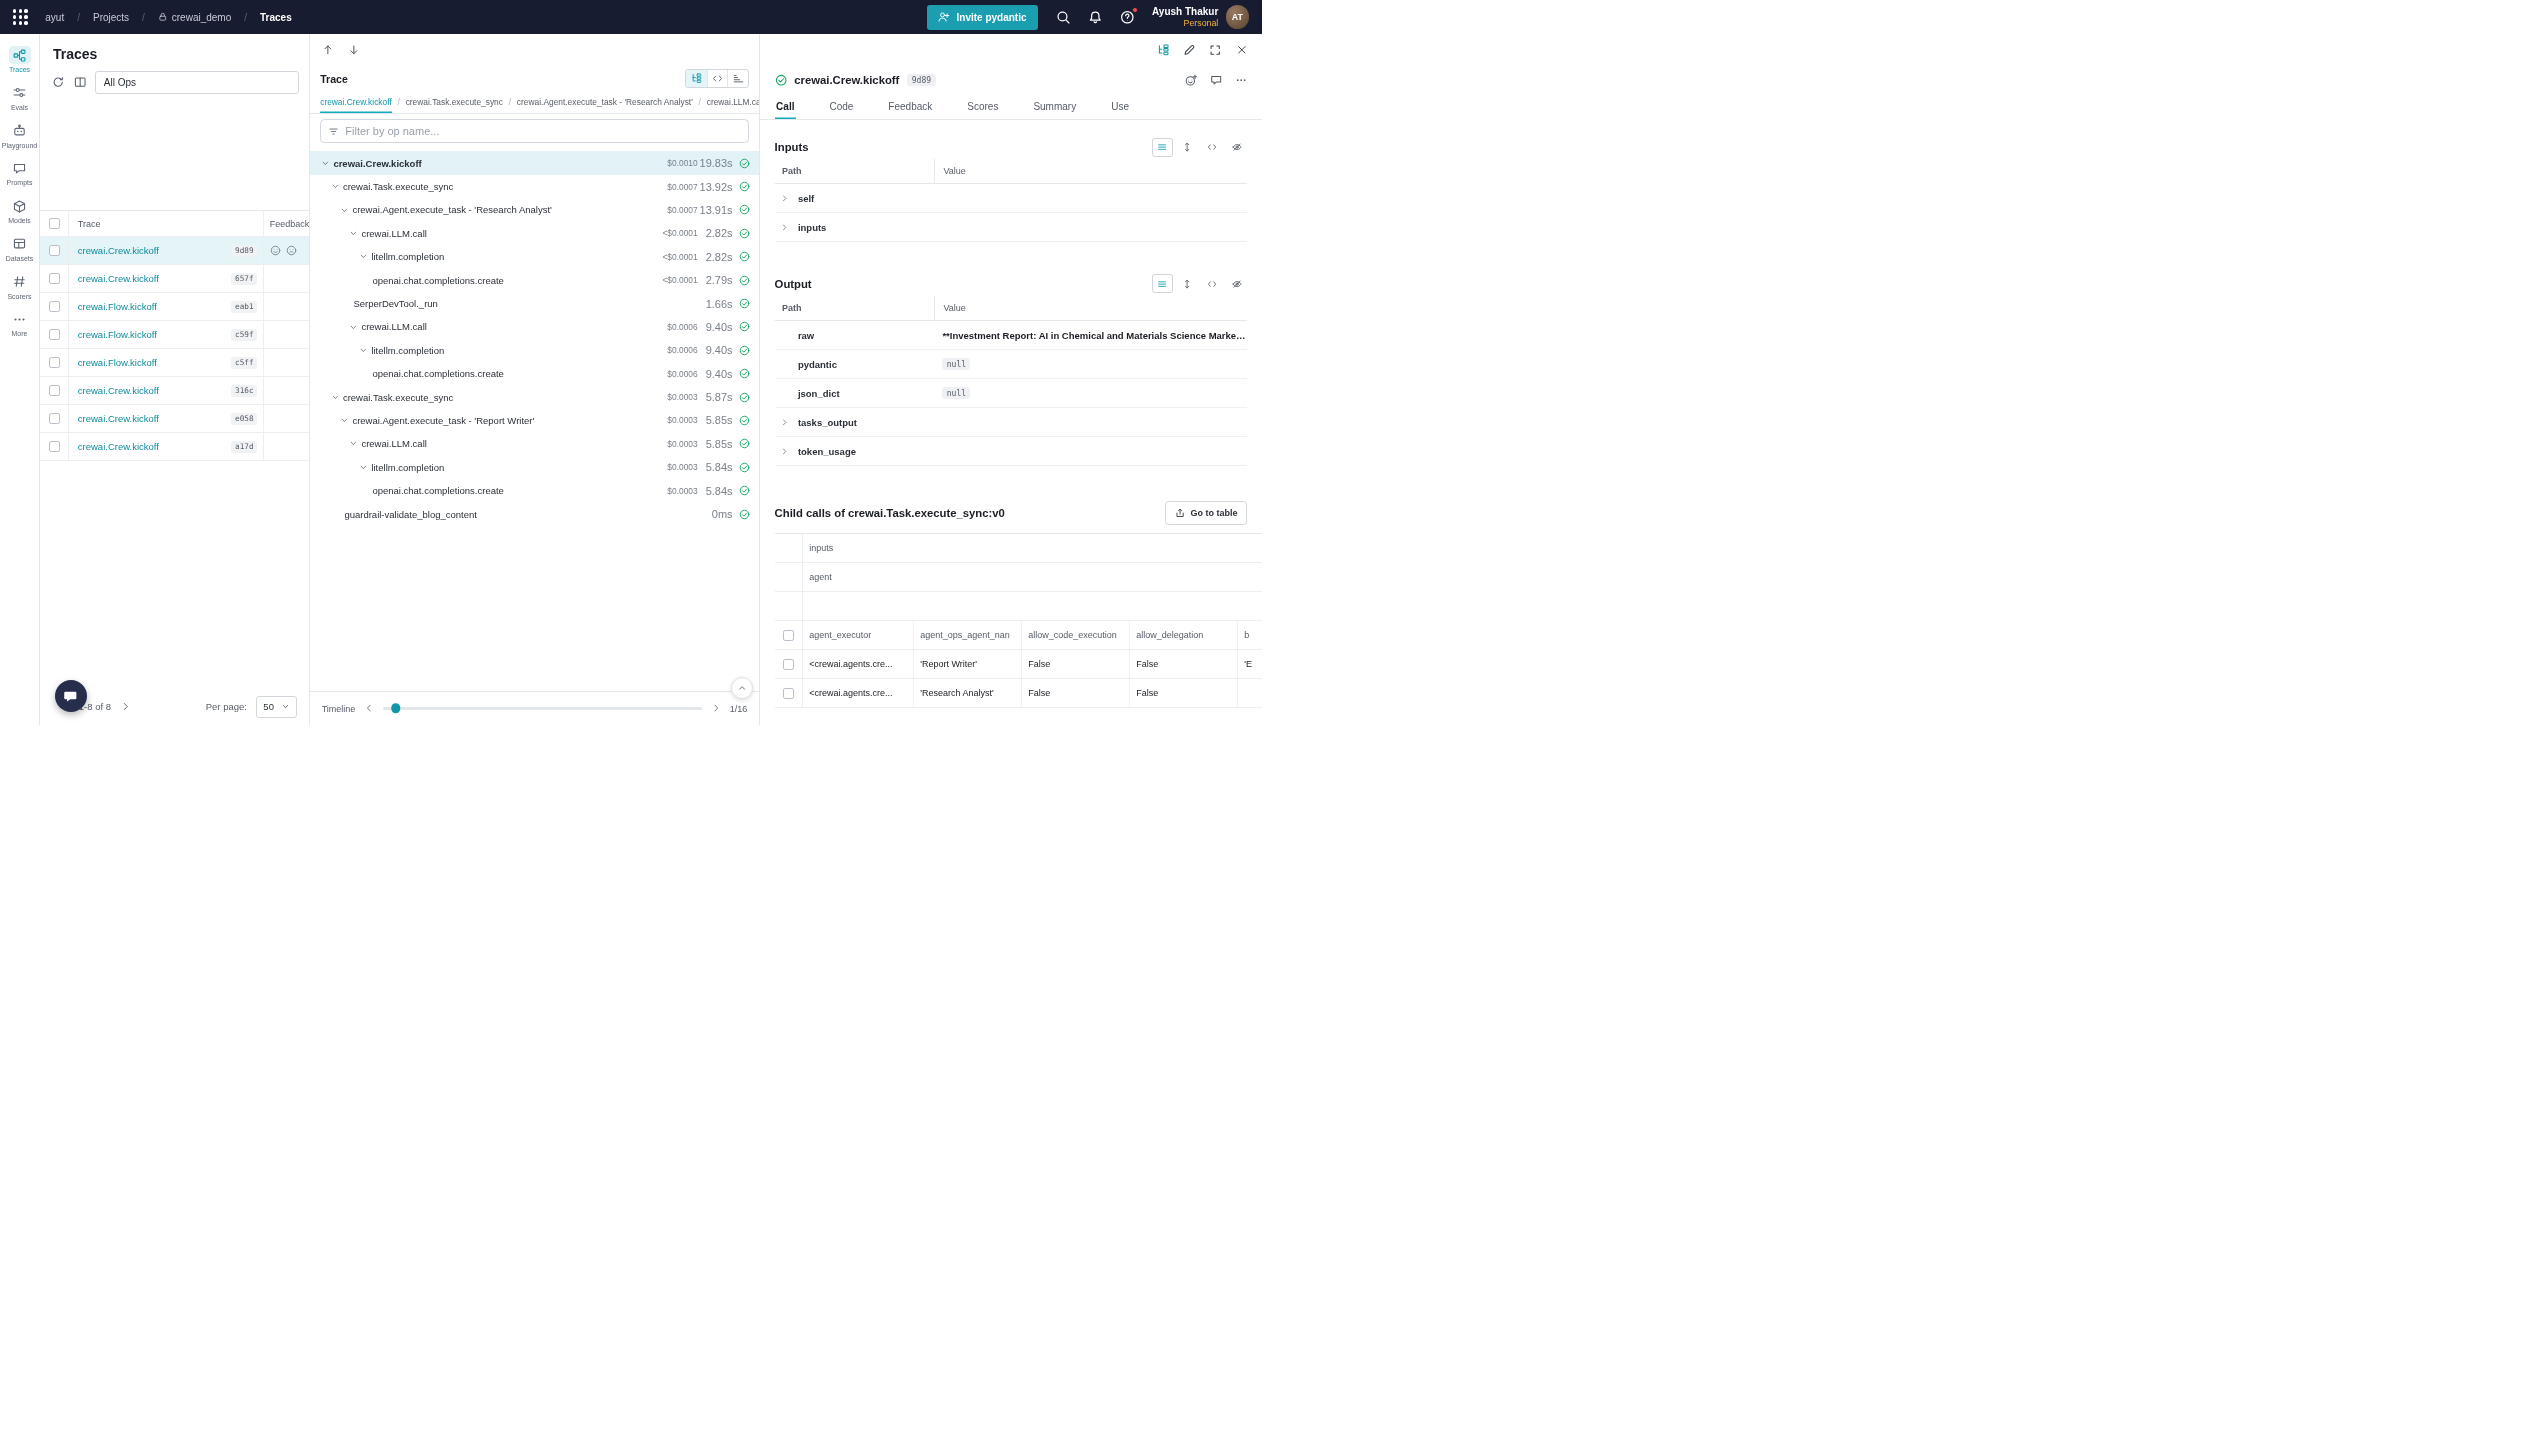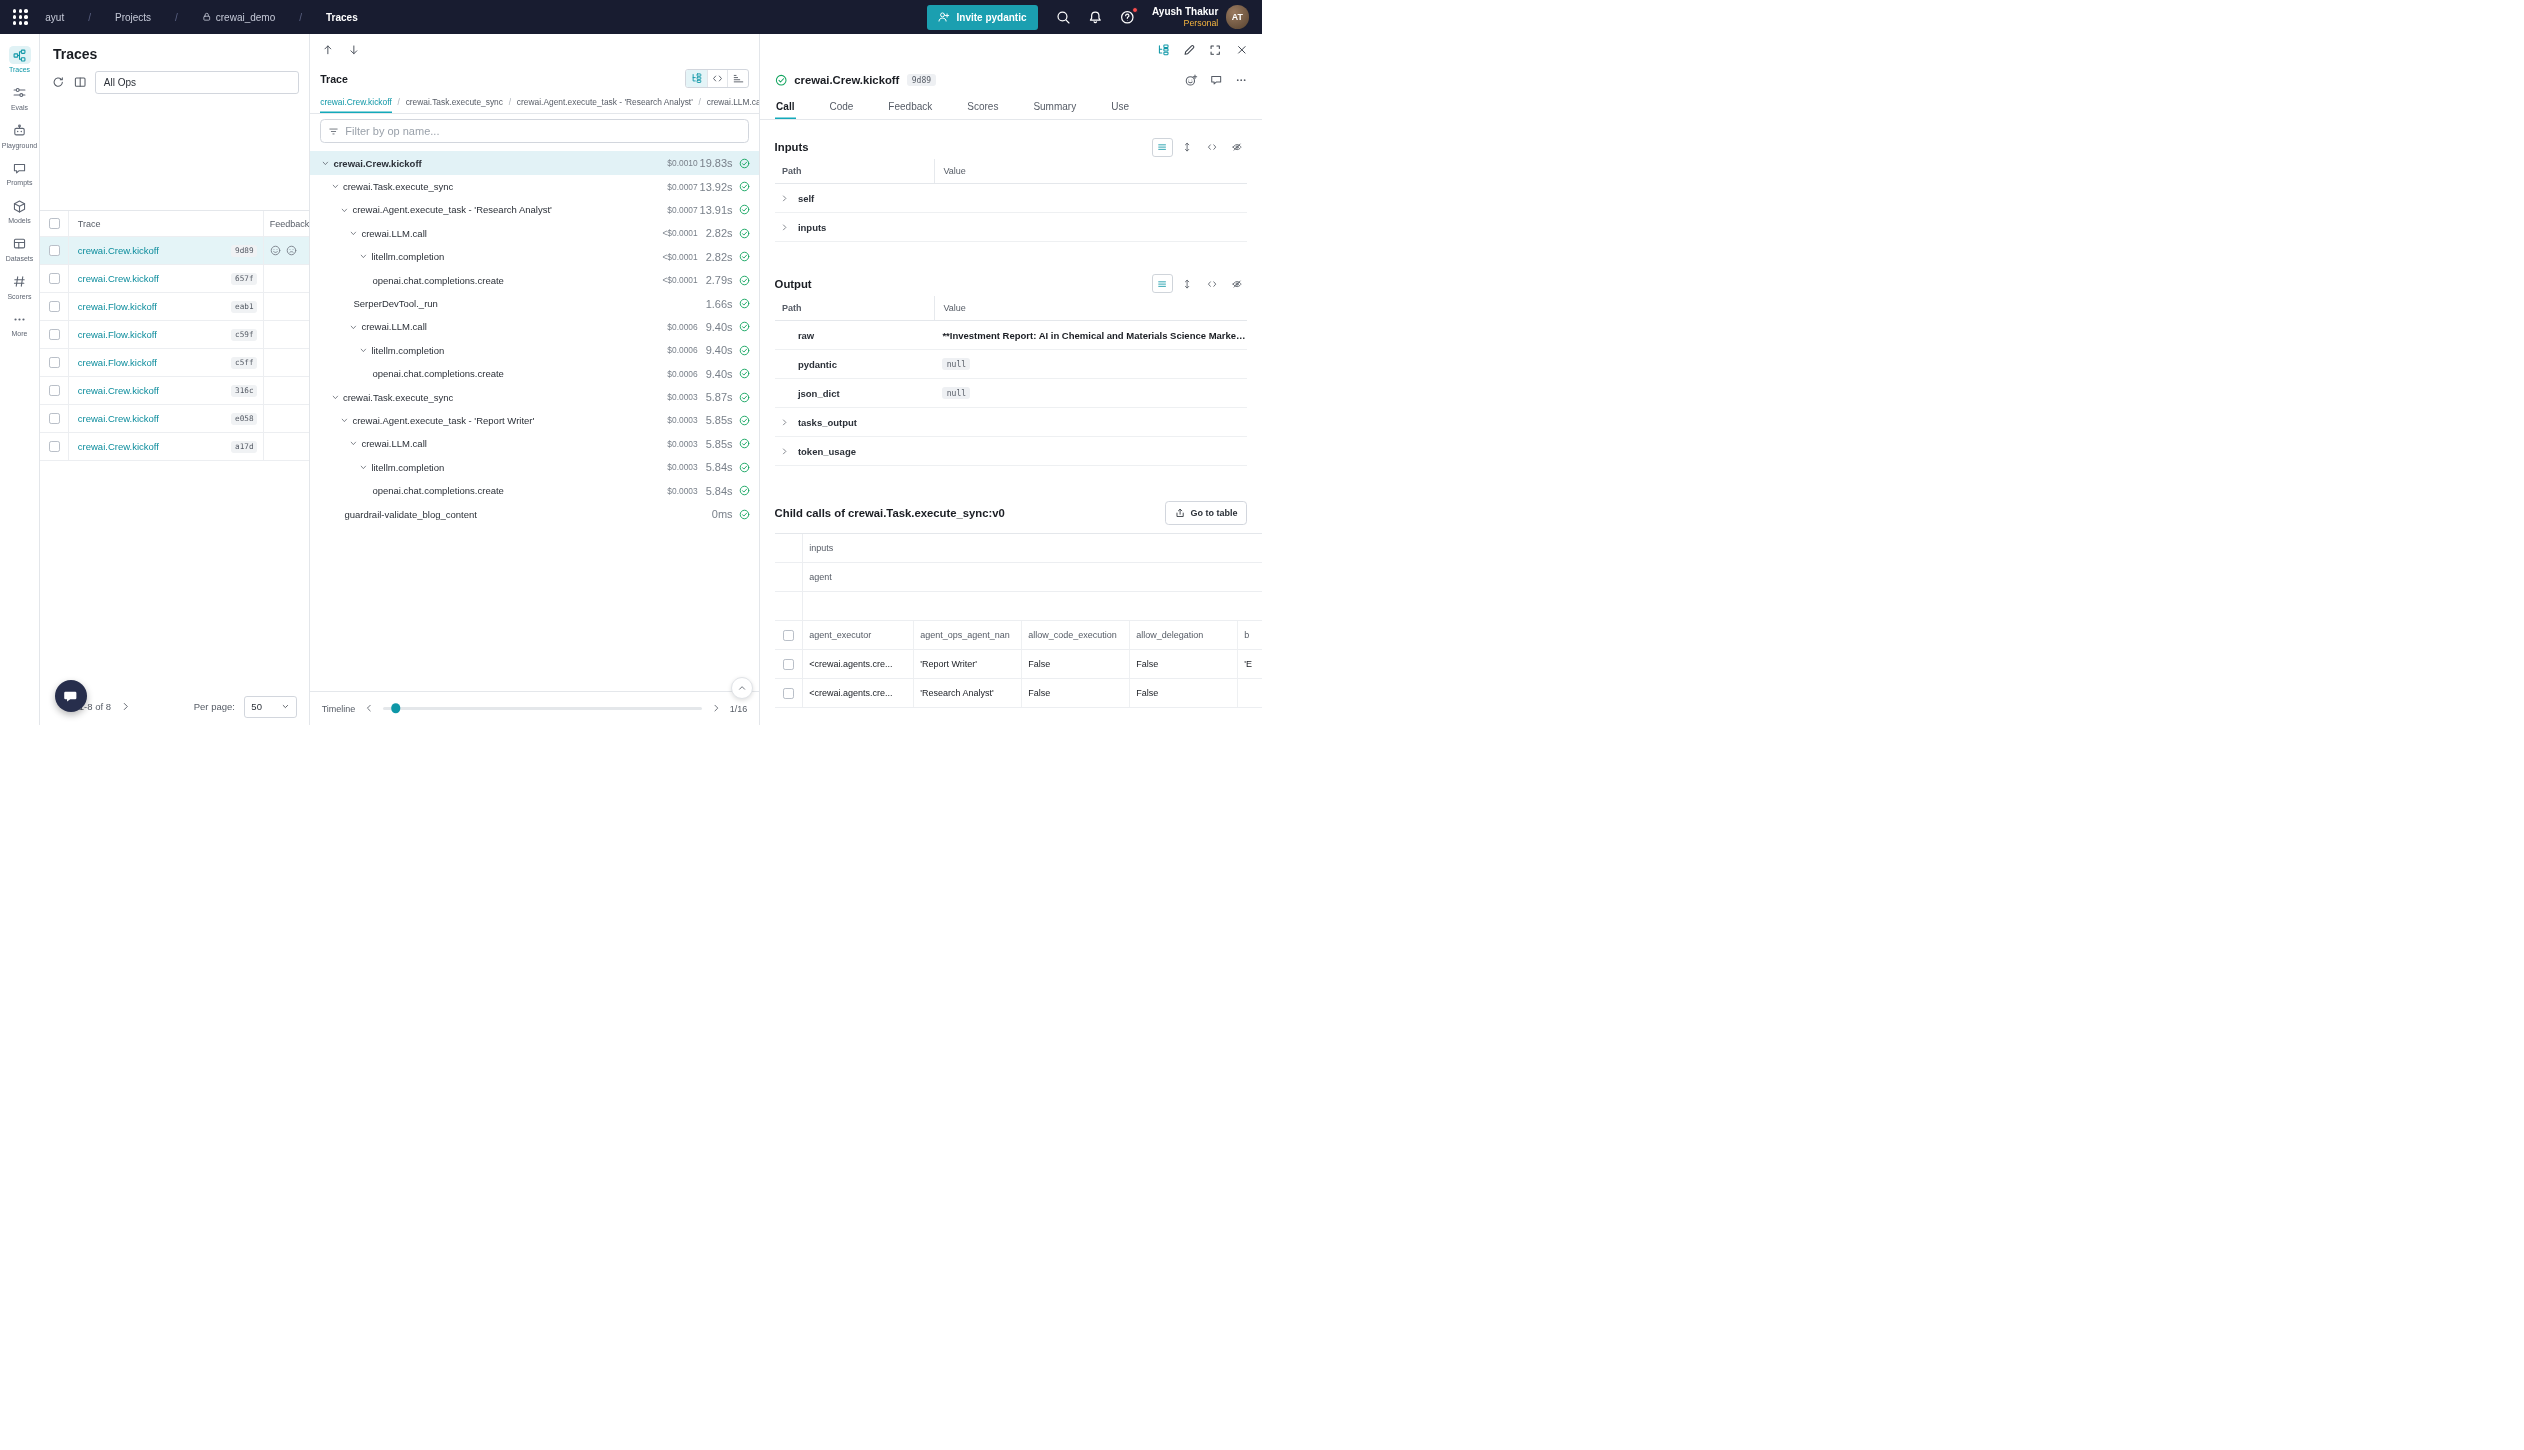--- a/index.html
+++ b/index.html
@@ -7,21 +7,21 @@
   body {font-family:"Liberation Sans",sans-serif; color:#1a1d23; background:#fff; overflow:hidden;}
   .app {width:1262px; height:725px; display:flex; flex-direction:column;}
   .ic {display:block; fill:none; stroke:currentColor; stroke-width:1.5; stroke-linecap:round; stroke-linejoin:round; width:13px; height:13px;}
   .ic-12{width:8.8px;height:8.8px;} .ic-13{width:9.5px;height:9.5px;} .ic-14{width:10.2px;height:10.2px;}
   .ic-15{width:11px;height:11px;} .ic-16{width:11.7px;height:11.7px;} .ic-17{width:12.4px;height:12.4px;} .ic-20{width:14.6px;height:14.6px;}
 
   
   .topbar {height:34px; background:#181c30; display:flex; align-items:center; padding:0 13px 0 10.2px; gap:8.8px; flex:none;}
   .logo {width:20.5px;height:20.5px; display:grid; grid-template-columns:repeat(3,3.7px); grid-template-rows:repeat(3,3.7px); gap:2.2px; align-content:center; justify-content:center; cursor:pointer; margin-right:5.8px;}
   .logo i {width:3.7px;height:3.7px;border-radius:50%;background:#fff;}
-  .crumbs {display:flex; align-items:flex-start; gap:24px; font-size:10px; color:#c6cad8;}
+  .crumbs {display:flex; align-items:flex-start; gap:13px; font-size:10px; color:#c6cad8;}
   .bc-item {display:flex; align-items:center; gap:4.4px; cursor:pointer;}
   .bc-item.current {color:#fff; font-weight:700;}
   .bc-sep {color:#596080;}
   .top-right {margin-left:auto; display:flex; align-items:center; gap:17.5px;}
   .invite {display:flex; align-items:center; gap:6.6px; background:#1b9fb0; color:#fff; border:none; height:25px; padding:0 11.7px; border-radius:2.9px; font-size:10px; font-weight:700; font-family:inherit; cursor:pointer;}
   .top-ic {color:#fff; width:14.6px; height:14.6px; position:relative; cursor:pointer;}
   .ndot {position:absolute; top:-2.9px; right:-3.7px; width:6.6px; height:6.6px; border-radius:50%; background:#fb4d4d; border:1.5px solid #181c30;}
   .user {display:flex; align-items:center; gap:7.3px; cursor:pointer;}
   .user-txt {display:flex; flex-direction:column; align-items:flex-end; line-height:1.3;}
   .uname {color:#fff; font-size:10px; font-weight:700;}
@@ -56,21 +56,21 @@
   .tr-name {color:#0d8d9d; font-size:9.5px; white-space:nowrap; overflow:hidden; text-overflow:ellipsis;}
   .id-badge {margin-left:auto; font-family:"DejaVu Sans Mono",monospace; font-size:7.7px; background:#f0f2f4; color:#565c66; padding:1.5px 3.7px; border-radius:2.9px; flex:none;}
   .id-badge.big {margin-left:0; font-size:8px; padding:1.5px 5.1px; background:#eef0f3;}
   .cb {width:11px;height:11px;border:1.1px solid #b9bfc8;border-radius:2.2px;background:#fff;cursor:pointer;flex:none;}
   .fb-ic {color:#79808a; display:flex;}
   .tp-fill {flex:1;}
   .tp-footer {height:37px; display:flex; align-items:center; padding:0 11.7px 0 19px; gap:8.8px; font-size:9.5px; color:#565c66; flex:none;}
   .pg-btn {display:flex; cursor:pointer;}
   .pg-btn.disabled {color:#c3c8cf;}
   .pp-label {margin-left:auto;}
-  .pp-select {display:flex; align-items:center; gap:19px; border:0.7px solid #d2d6dd; border-radius:2.9px; height:22px; padding:0 6.6px; cursor:pointer; color:#2b3038;}
+  .pp-select {display:flex; align-items:center; gap:7px; border:0.7px solid #d2d6dd; border-radius:2.9px; height:22px; padding:0 6.6px; cursor:pointer; color:#2b3038;}
   .intercom {position:absolute; left:14.6px; bottom:13px; width:32px; height:32px; border-radius:50%; background:#272e4c; display:flex; align-items:center; justify-content:center; color:#fff; box-shadow:0 2.9px 7.3px rgba(0,0,0,.28); cursor:pointer; z-index:6;}
 
   
   .mpanel {width:450px; border-right:0.7px solid #e3e6ea; display:flex; flex-direction:column; flex:none; position:relative;}
   .mp-top {height:32px; display:flex; align-items:center; gap:14.6px; padding:0 11.7px; flex:none;}
   .mp-arrow {color:#4b515c; cursor:pointer; display:flex;}
   .mp-header {height:25px; display:flex; align-items:center; padding:0 10.2px; flex:none;}
   .mp-title {font-size:10.6px; font-weight:700;}
   .vgroup {margin-left:auto; display:flex; border:0.7px solid #d2d6dd; border-radius:2.9px; overflow:hidden;}
   .vg-btn {width:20.5px; height:17.5px; display:flex; align-items:center; justify-content:center; color:#565c66; cursor:pointer; border-left:0.7px solid #e2e5e9;}

